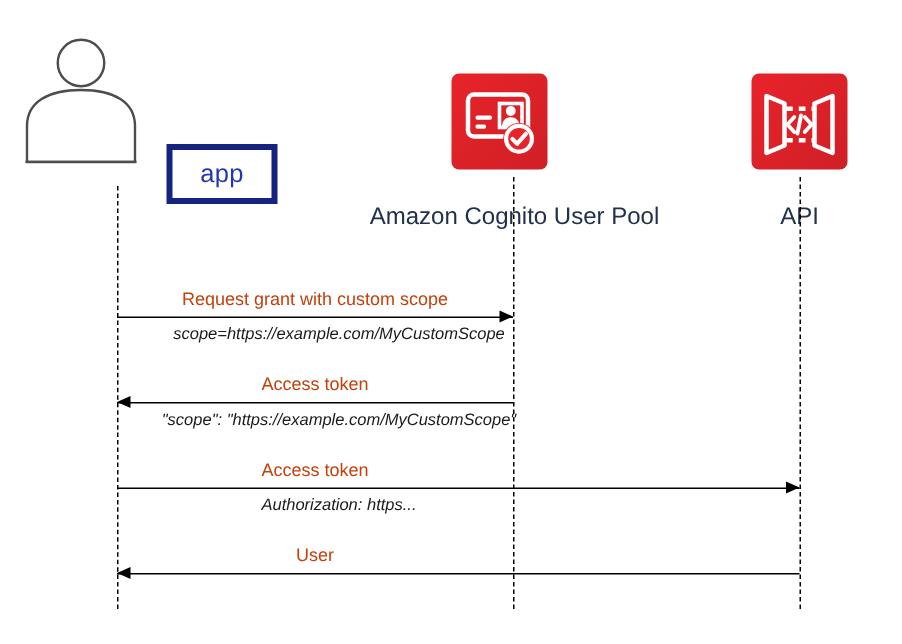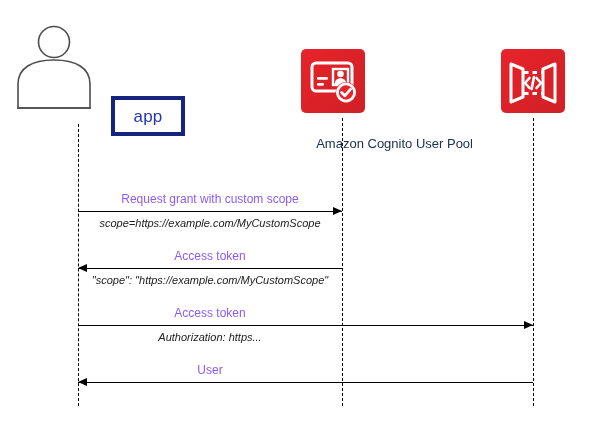--- a/index.html
+++ b/index.html
@@ -68,22 +68,22 @@
     width: 64px;
     height: 64px;
     border-radius: 5px;
     background: linear-gradient(135deg, #e8232a 0%, #cf2026 100%);
   }
   #icon-cognito { left: 301px; top: 49px; }
   #icon-api     { left: 501px; top: 49px; }
 
   .svc-label {
     position: absolute;
-    text-align: right;
-    font-size: 13px;
+    text-align: center;
+    font-size: 16px;
     color: #21314d;
     white-space: nowrap;
     line-height: 1;
   }
   #label-cognito { left: 213px; top: 137px; width: 260px; }
   #label-api     { left: 443px; top: 137px; width: 180px; }
 
   
   .lifeline {
     position: absolute;
@@ -117,34 +117,35 @@
     border-left: 9px solid #000000;
   }
   .msg-head.left {
     border-right: 9px solid #000000;
   }
 
   .msg-title {
     position: absolute;
     text-align: center;
     font-size: 12px;
-    color: #8b5cf6;
+    color: #c2410c;
     white-space: nowrap;
     line-height: 1;
     bottom: 6px;
   }
   .msg-sub {
     position: absolute;
     text-align: center;
     font-size: 11px;
     font-style: italic;
     color: #1b1b1b;
     white-space: nowrap;
     line-height: 1;
     top: 7px;
+    margin-left: 16px;
   }
 </style>
 </head>
 <body>
 
 <div id="diagram-root">
 
   <div class="participant" id="actor-user">
     <svg width="84" height="84" viewBox="0 0 84 84">
       <circle cx="40" cy="17" r="15.5" fill="#ffffff" stroke="#4d4d4d" stroke-width="1.6"></circle>

